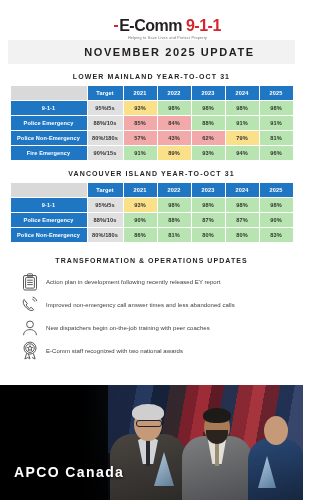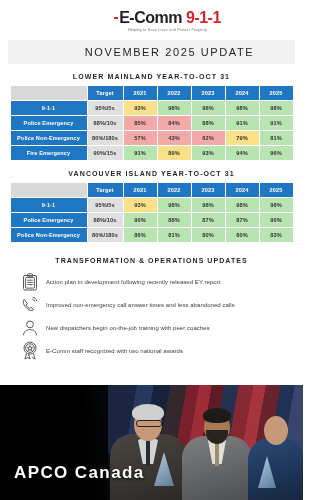--- a/index.html
+++ b/index.html
@@ -15,21 +15,21 @@
     color: #231f20;
     position: relative;
   }
 
   
   .logo-wrap {
     height: 40px;
     display: flex;
     flex-direction: column;
     align-items: center;
-    justify-content: center;
+    justify-content: flex-end;
     background: #ffffff;
     margin-left: 32px;
   }
   .logo-line {
     display: flex;
     align-items: baseline;
     font-weight: bold;
     letter-spacing: -0.5px;
   }
   .logo-dash {
@@ -64,21 +64,21 @@
     background: #f2f2f2;
     height: 24px;
     display: flex;
     align-items: center;
     justify-content: center;
     margin: 0 8px;
   }
   .title-bar-text {
     font-size: 11px;
     letter-spacing: 1.6px;
-    font-weight: normal;
+    font-weight: bold;
     color: #231f20;
     margin-left: 36px;
   }
 
   
   .section-head {
     text-align: center;
     font-size: 7px;
     font-weight: bold;
     letter-spacing: 1.1px;
@@ -219,21 +219,21 @@
     position: absolute;
     background: linear-gradient(140deg, rgba(190,215,235,0.92), rgba(110,150,185,0.75));
     clip-path: polygon(50% 0%, 100% 100%, 0% 100%);
   }
 
   .photo-caption {
     position: absolute;
     left: 14px;
     bottom: 20px;
     color: #ffffff;
-    font-size: 17px;
+    font-size: 14px;
     font-weight: bold;
     letter-spacing: 1.4px;
     line-height: 15px;
     z-index: 5;
     text-shadow: 0 1px 3px rgba(0,0,0,0.9);
   }
 </style>
 </head>
 <body>
 

